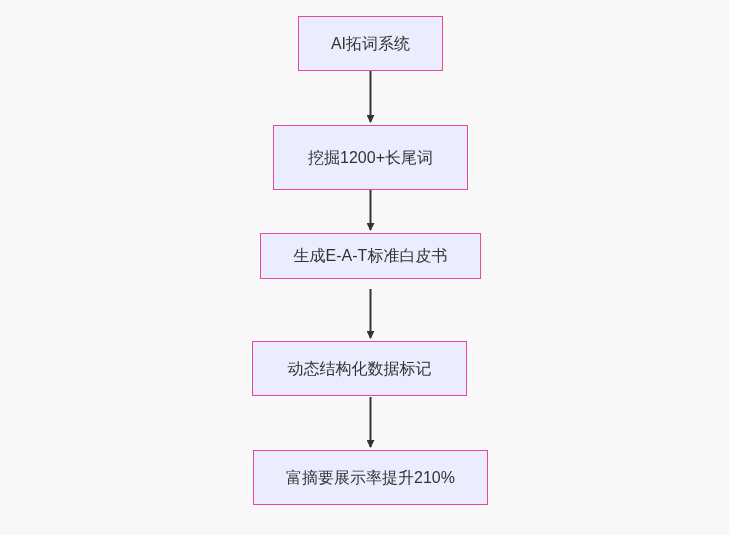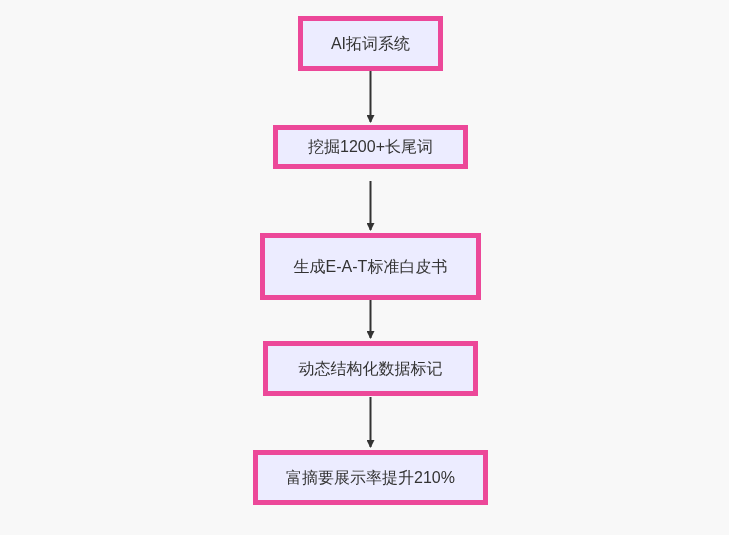--- a/index.html
+++ b/index.html
@@ -14,21 +14,21 @@
     overflow: hidden;
     font-family: "Liberation Sans", "DejaVu Sans", sans-serif;
   }
   .node {
     position: absolute;
     box-sizing: border-box;
     display: flex;
     align-items: center;
     justify-content: center;
     background: #ECECFF;
-    border: 5px solid #ec4899;
+    border: 1px solid #ec4899;
     color: #333333;
     font-size: 16px;
     line-height: 1.2;
     text-align: center;
     white-space: nowrap;
   }
   .edges-layer {
     position: absolute;
     left: 0;
     top: 0;
@@ -51,29 +51,29 @@
     <line x1="370.5" y1="71" x2="370.5" y2="122" stroke="#333333" stroke-width="2" marker-end="url(#arrowhead)"></line>
     <line x1="370.5" y1="181" x2="370.5" y2="230" stroke="#333333" stroke-width="2" marker-end="url(#arrowhead)"></line>
     <line x1="370.5" y1="289" x2="370.5" y2="338" stroke="#333333" stroke-width="2" marker-end="url(#arrowhead)"></line>
     <line x1="370.5" y1="397" x2="370.5" y2="447" stroke="#333333" stroke-width="2" marker-end="url(#arrowhead)"></line>
   </svg>
 
   <div class="node" style="left:298px; top:16px; width:145px; height:55px;">
     <span>AI拓词系统</span>
   </div>
 
-  <div class="node" style="left:273px; top:125px; width:195px; height:44px;">
+  <div class="node" style="left:273px; top:125px; width:195px; height:65px;">
     <span>挖掘1200+长尾词</span>
   </div>
 
-  <div class="node" style="left:260px; top:233px; width:221px; height:67px;text-align:right;">
+  <div class="node" style="left:260px; top:233px; width:221px; height:46px;text-align:right;">
     <span>生成E-A-T标准白皮书</span>
   </div>
 
-  <div class="node" style="left:263px; top:341px; width:215px; height:55px;">
+  <div class="node" style="left:252px; top:341px; width:215px; height:55px;">
     <span>动态结构化数据标记</span>
   </div>
 
   <div class="node" style="left:253px; top:450px; width:235px; height:55px;align-items:center;">
     <span>富摘要展示率提升210%</span>
   </div>
 
 </div>
 
 </body></html>

